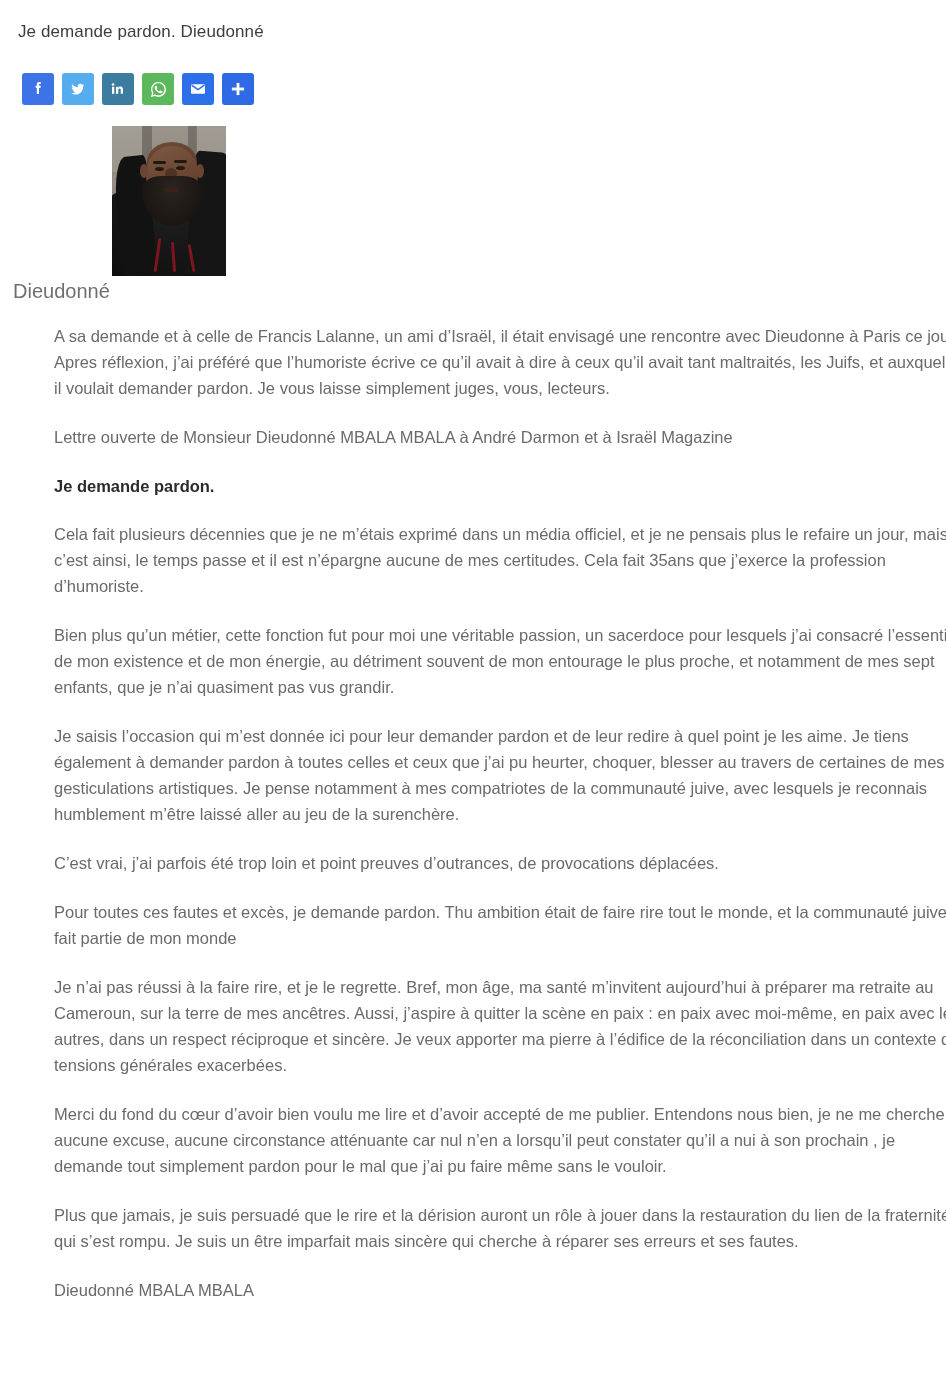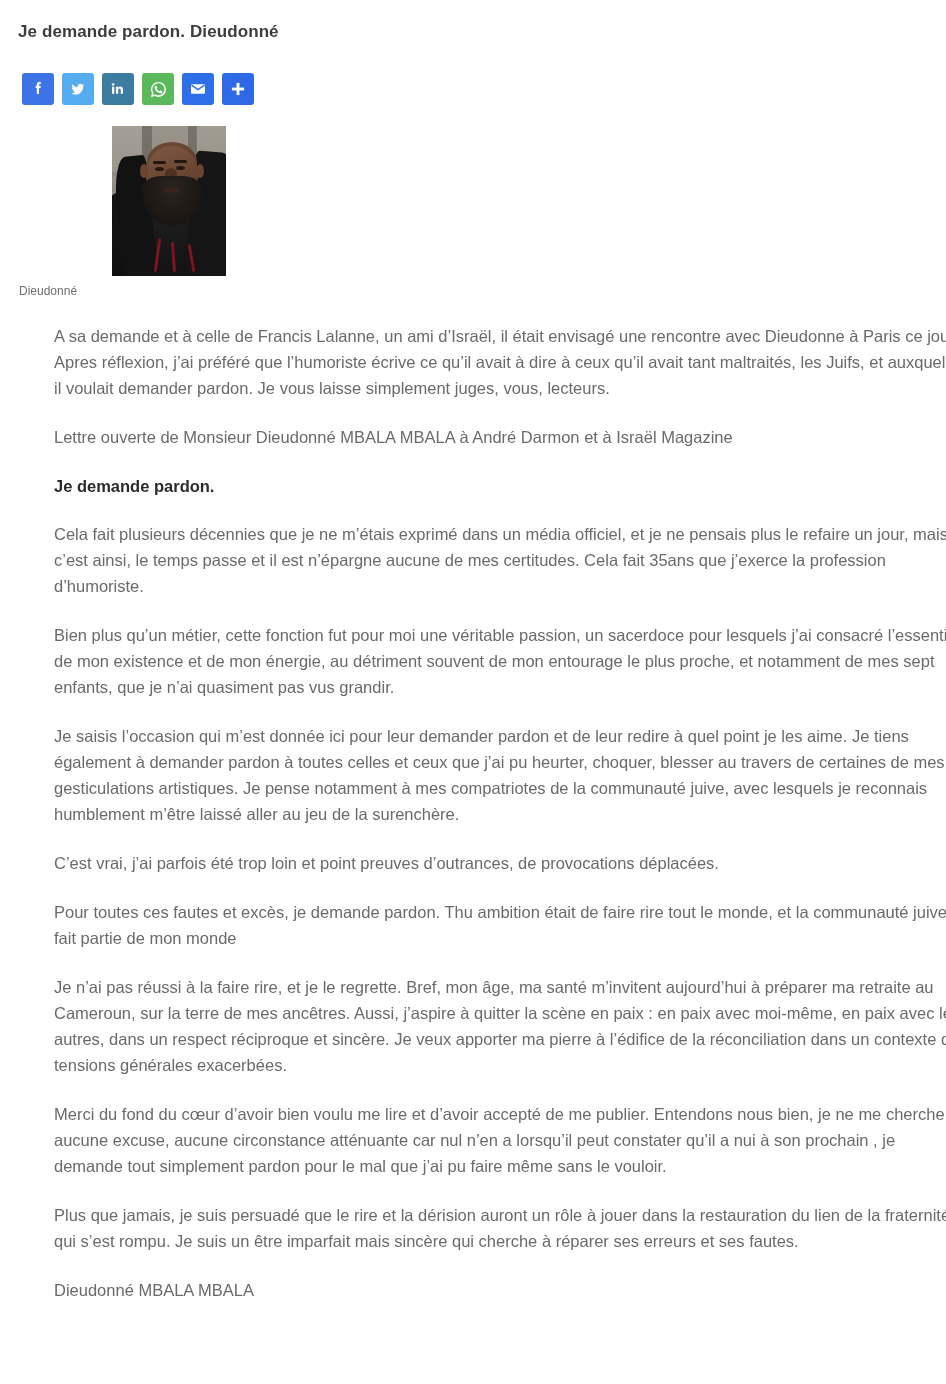--- a/index.html
+++ b/index.html
@@ -24,21 +24,21 @@
   }
 
   
   .article-title {
     position: absolute;
     left: 18px;
     top: 21px;
     font-size: 17px;
     line-height: 22px;
     color: #3d3d3d;
-    font-weight: 700;
+    font-weight: 400;
     letter-spacing: 0.1px;
     white-space: nowrap;
   }
 
   
   .share-bar {
     position: absolute;
     left: 22px;
     top: 73px;
     display: flex;
@@ -185,23 +185,23 @@
     top: 38px;
     width: 8px;
     height: 14px;
     background: #6a4630;
     border-radius: 50%;
   }
 
   
   .photo-caption {
     position: absolute;
-    left: 19px;
+    left: 13px;
     top: 280px;
-    font-size: 12px;
+    font-size: 20px;
     line-height: 22px;
     color: #6f6f6f;
   }
 
   
   .body {
     position: absolute;
     left: 19px;
     top: 323px;
     width: 910px;

